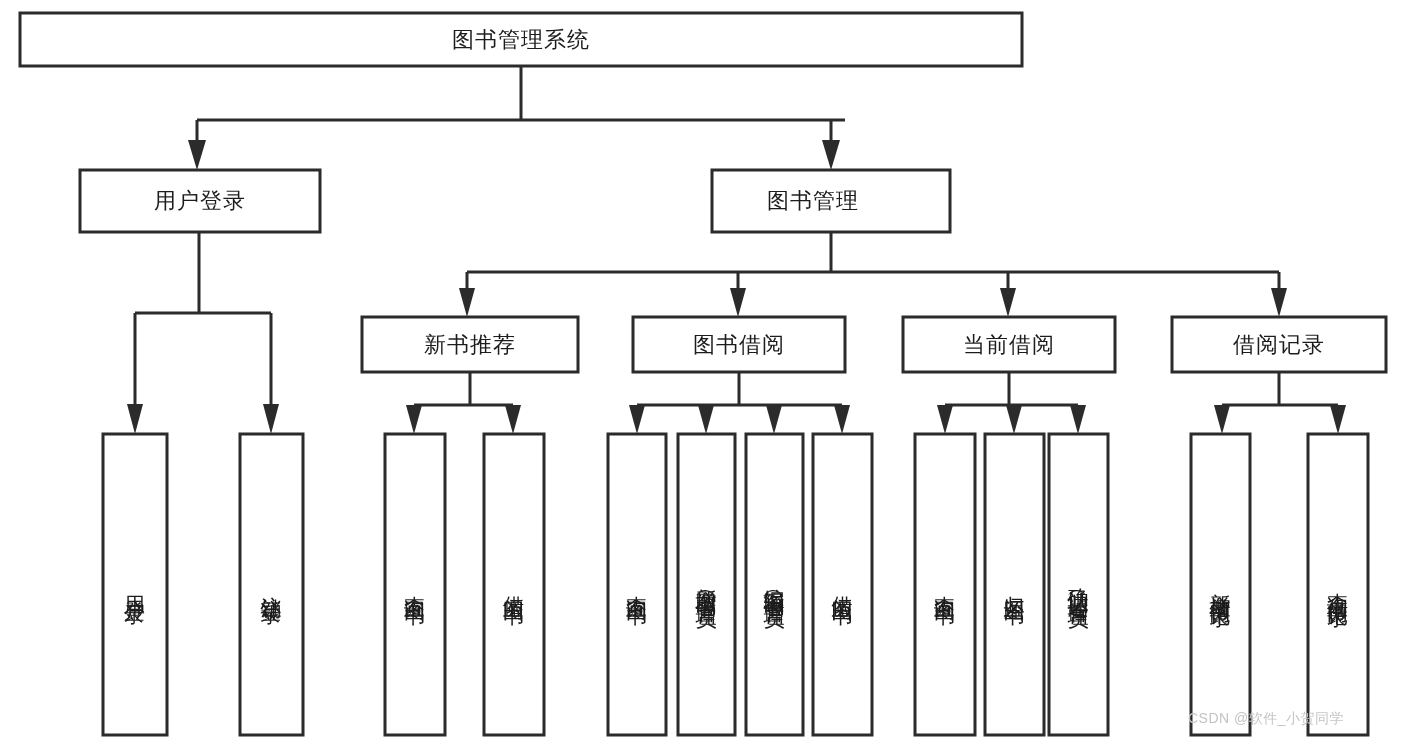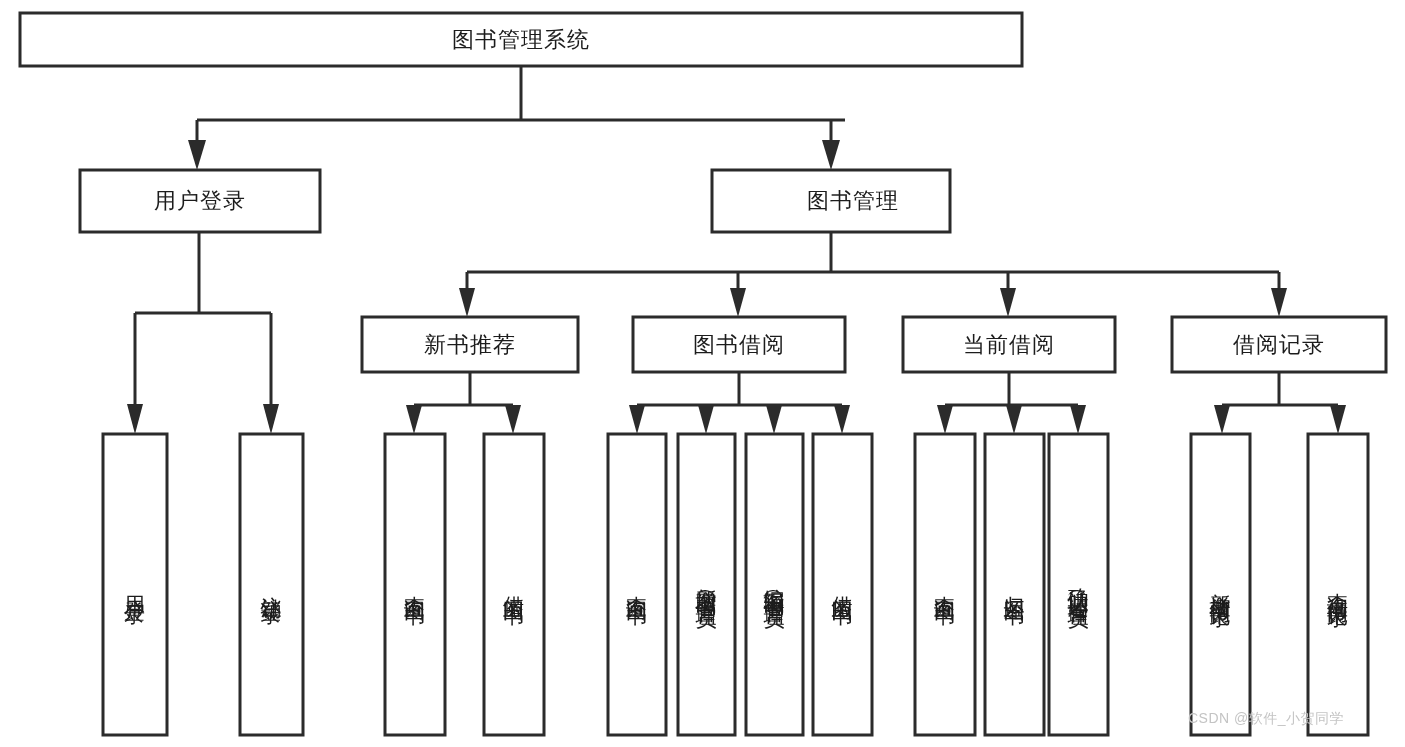--- a/index.html
+++ b/index.html
@@ -165,21 +165,21 @@
     <rect class="node-box" x="1049" y="434" width="59" height="301"></rect>
 
     <rect class="node-box" x="1191" y="434" width="59" height="301"></rect>
     <rect class="node-box" x="1308" y="434" width="60" height="301"></rect>
 
   </svg>
 
   <div class="node-label-h" style="left:20px; top:13px; width:1002px; height:53px;">图书管理系统</div>
 
   <div class="node-label-h" style="left:80px; top:170px; width:240px; height:62px;">用户登录</div>
-  <div class="node-label-h" style="left:712px; top:170px; width:282px; height:62px;">图书管理</div>
+  <div class="node-label-h" style="left:672px; top:170px; width:282px; height:62px;">图书管理</div>
 
   <div class="node-label-h" style="left:362px; top:317px; width:216px; height:55px;">新书推荐</div>
   <div class="node-label-h" style="left:903px; top:317px; width:212px; height:55px;">当前借阅</div>
   <div class="node-label-h" style="left:633px; top:317px; width:212px; height:55px;">图书借阅</div>
   <div class="node-label-h" style="left:1172px; top:317px; width:214px; height:55px;">借阅记录</div>
 
   <div class="node-label-v" style="left:103px; top:434px; width:64px; height:301px;">用户登录</div>
   <div class="node-label-v" style="left:240px; top:434px; width:63px; height:301px;">注销登录</div>
 
   <div class="node-label-v" style="left:385px; top:434px; width:60px; height:301px;">查询图书</div>

